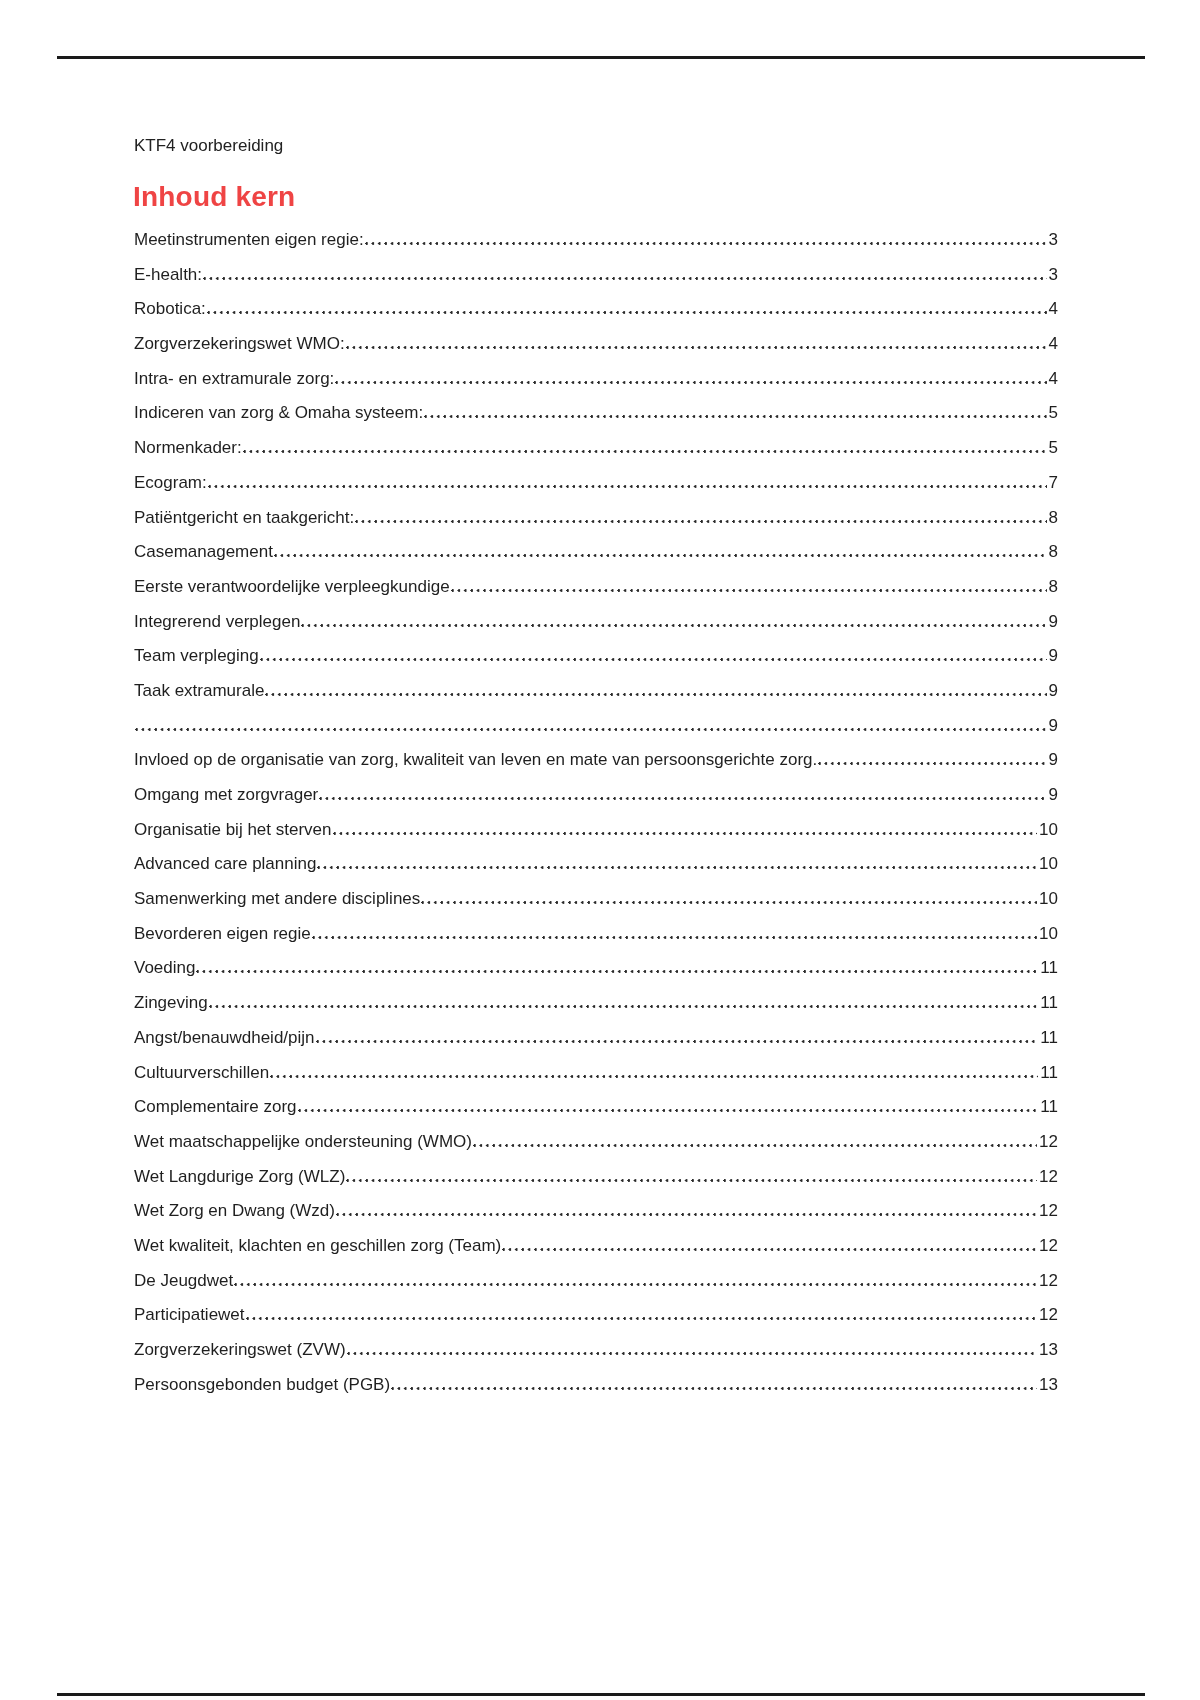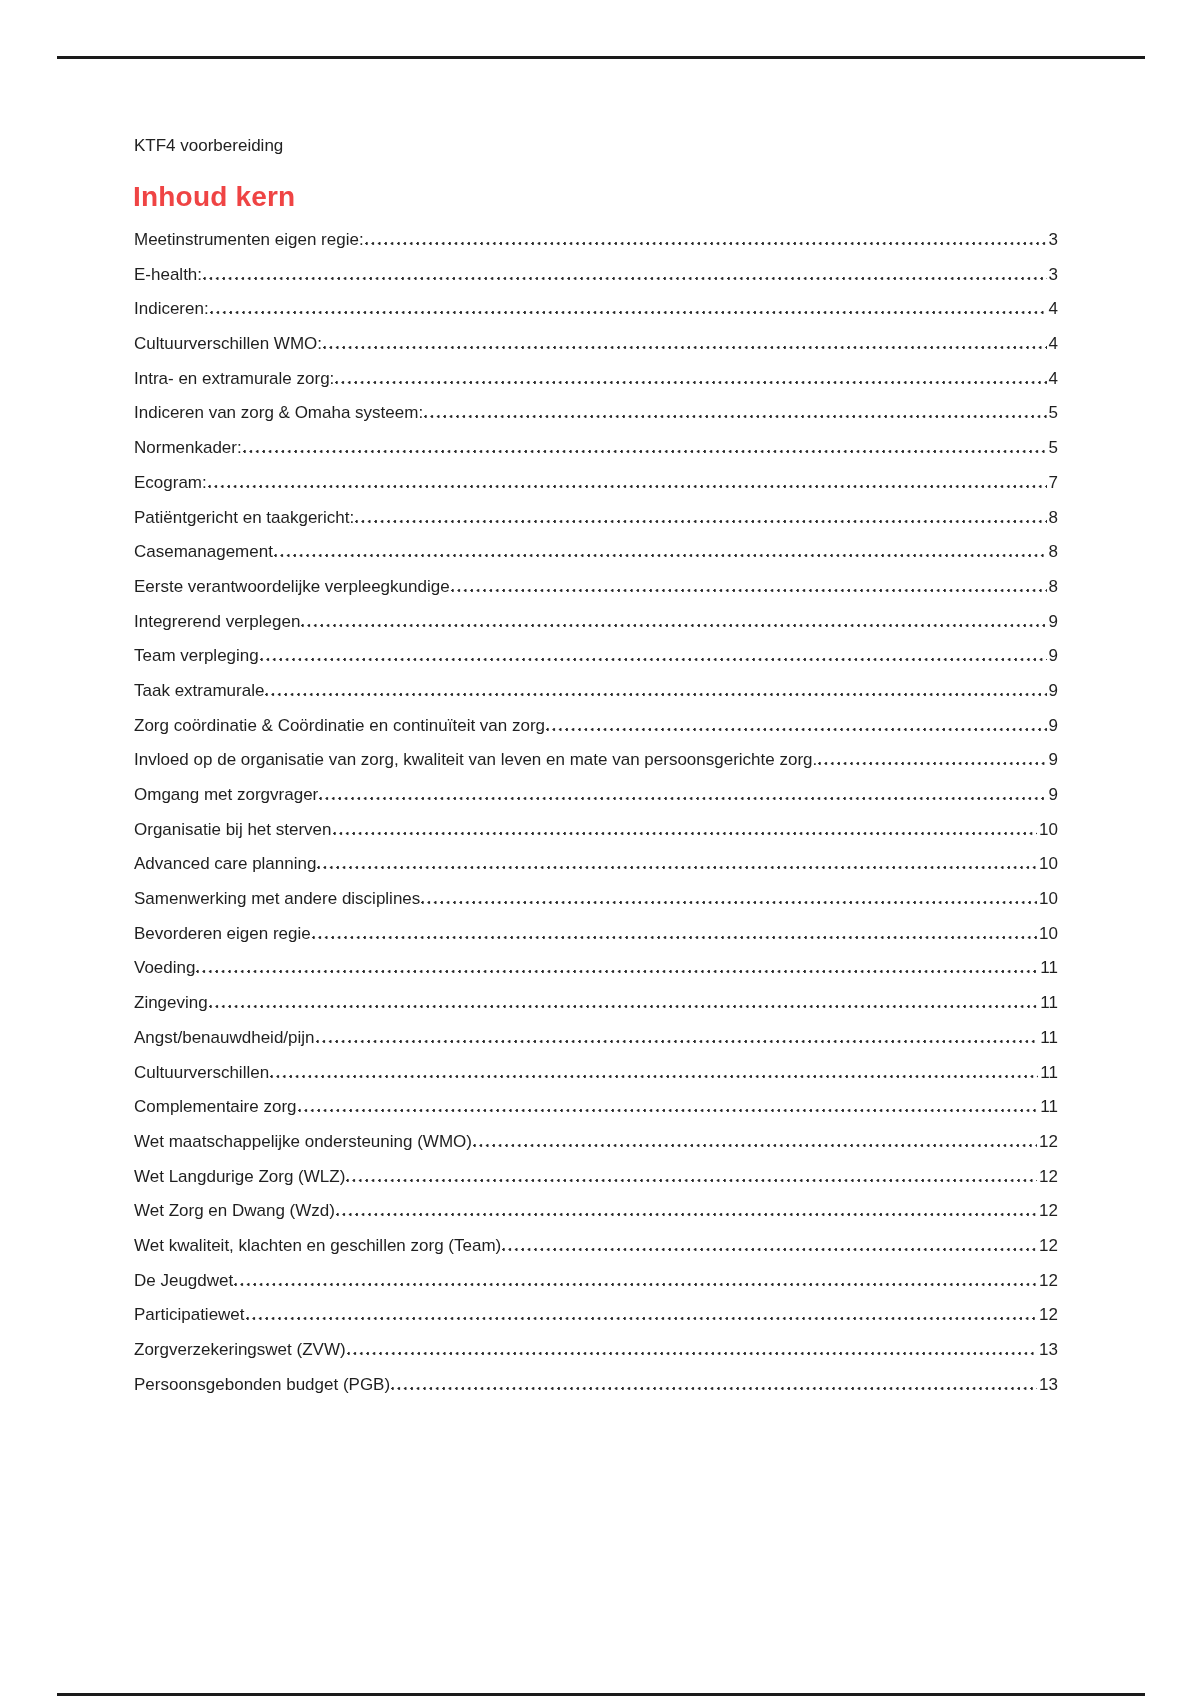--- a/index.html
+++ b/index.html
@@ -99,27 +99,27 @@
     <span class="toc-page">3</span>
   </div>
 
   <div class="toc-row">
     <span class="toc-label">E-health:</span>
     <span class="toc-leader"></span>
     <span class="toc-page">3</span>
   </div>
 
   <div class="toc-row">
-    <span class="toc-label">Indiceren:</span>
+    <span class="toc-label">Robotica:</span>
     <span class="toc-leader"></span>
     <span class="toc-page">4</span>
   </div>
 
   <div class="toc-row">
-    <span class="toc-label">Cultuurverschillen WMO:</span>
+    <span class="toc-label">Zorgverzekeringswet WMO:</span>
     <span class="toc-leader"></span>
     <span class="toc-page">4</span>
   </div>
 
   <div class="toc-row">
     <span class="toc-label">Intra- en extramurale zorg:</span>
     <span class="toc-leader"></span>
     <span class="toc-page">4</span>
   </div>
 
@@ -172,21 +172,20 @@
     <span class="toc-page">9</span>
   </div>
 
   <div class="toc-row">
     <span class="toc-label">Taak extramurale</span>
     <span class="toc-leader"></span>
     <span class="toc-page">9</span>
   </div>
 
   <div class="toc-row">
-    <span class="toc-label">Zorg coördinatie &amp; Coördinatie en continuïteit van zorg</span>
     <span class="toc-leader"></span>
     <span class="toc-page">9</span>
   </div>
 
   <div class="toc-row">
     <span class="toc-label">Invloed op de organisatie van zorg, kwaliteit van leven en mate van persoonsgerichte zorg.</span>
     <span class="toc-leader"></span>
     <span class="toc-page">9</span>
   </div>
 

